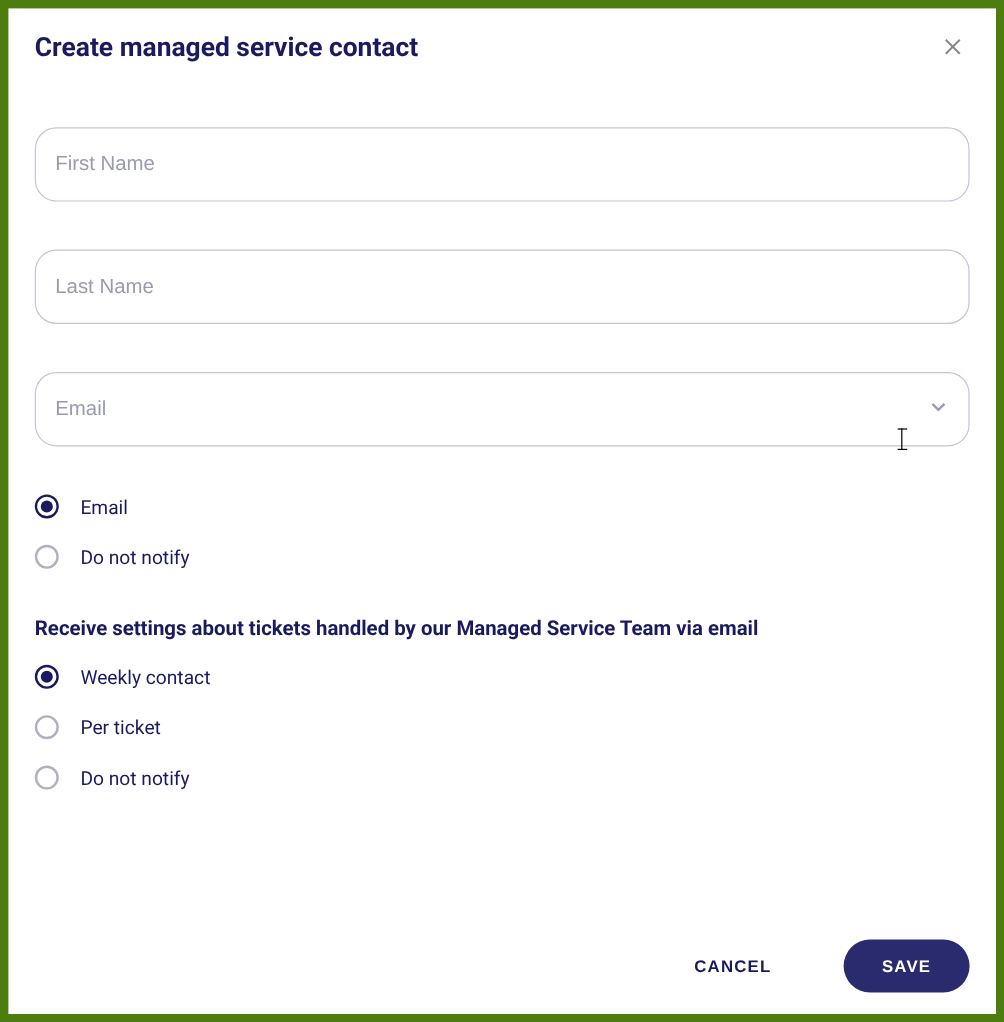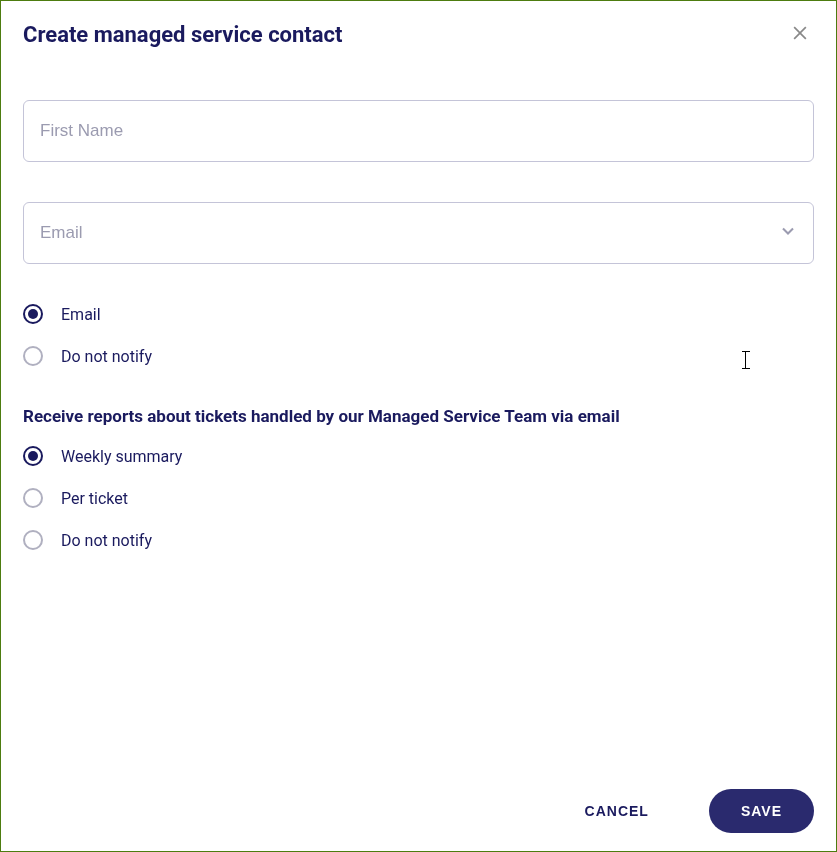--- a/index.html
+++ b/index.html
@@ -7,21 +7,21 @@
       margin: 0;
       padding: 0;
     }
     body {
       font-family: -apple-system, BlinkMacSystemFont, "Segoe UI", Roboto, "Helvetica Neue", Arial, sans-serif;
       background: #fff;
     }
     .dialog {
       width: 837px;
       height: 852px;
-      border: 1px solid #4d7c0f;
+      border: 7px solid #4d7c0f;
       background: #fff;
       position: relative;
     }
     .dialog-header {
       display: flex;
       align-items: center;
       justify-content: space-between;
       padding: 18px 22px 0 22px;
     }
     .dialog-title {
@@ -47,21 +47,21 @@
       padding: 50px 22px 0 22px;
     }
     .form-field {
       position: relative;
       margin-bottom: 40px;
     }
     .form-input {
       width: 100%;
       height: 62px;
       border: 1px solid #c4c4d8;
-      border-radius: 6px;
+      border-radius: 18px;
       padding: 0 16px;
       font-size: 17px;
       color: #1a1a5e;
       background: #fff;
     }
     .form-input::placeholder {
       color: #9b9bb0;
     }
     .form-select {
       position: relative;
@@ -188,20 +188,23 @@
         </svg>
       </span>
     </button>
   </div>
 
   <div class="dialog-body">
     <div class="form-field">
       <input type="text" class="form-input" placeholder="First Name" style="">
     </div>
 
+    <div class="form-field">
+      <input type="text" class="form-input" placeholder="Last Name" style="">
+    </div>
 
     <div class="form-field form-select">
       <input type="text" class="form-input" placeholder="Email" style="">
       <span class="chevron">
         <svg viewBox="0 0 24 24" fill="none" stroke="currentColor" stroke-width="2.5">
           <polyline points="6 9 12 15 18 9"></polyline>
         </svg>
       </span>
     </div>
 
@@ -211,27 +214,27 @@
             <span class="radio-dot"></span>
           </span>
         <span class="radio-label">Email</span>
       </div>
       <div class="radio-option">
         <span class="radio-circle unchecked"></span>
         <span class="radio-label">Do not notify</span>
       </div>
     </div>
 
-    <h2 class="section-heading">Receive reports about tickets handled by our Managed Service Team via email</h2>
+    <h2 class="section-heading">Receive settings about tickets handled by our Managed Service Team via email</h2>
     <div class="radio-group">
       <div class="radio-option">
         <span class="radio-circle">
             <span class="radio-dot"></span>
           </span>
-        <span class="radio-label">Weekly summary</span>
+        <span class="radio-label">Weekly contact</span>
       </div>
       <div class="radio-option">
         <span class="radio-circle unchecked"></span>
         <span class="radio-label">Per ticket</span>
       </div>
       <div class="radio-option">
         <span class="radio-circle unchecked"></span>
         <span class="radio-label">Do not notify</span>
       </div>
     </div>

